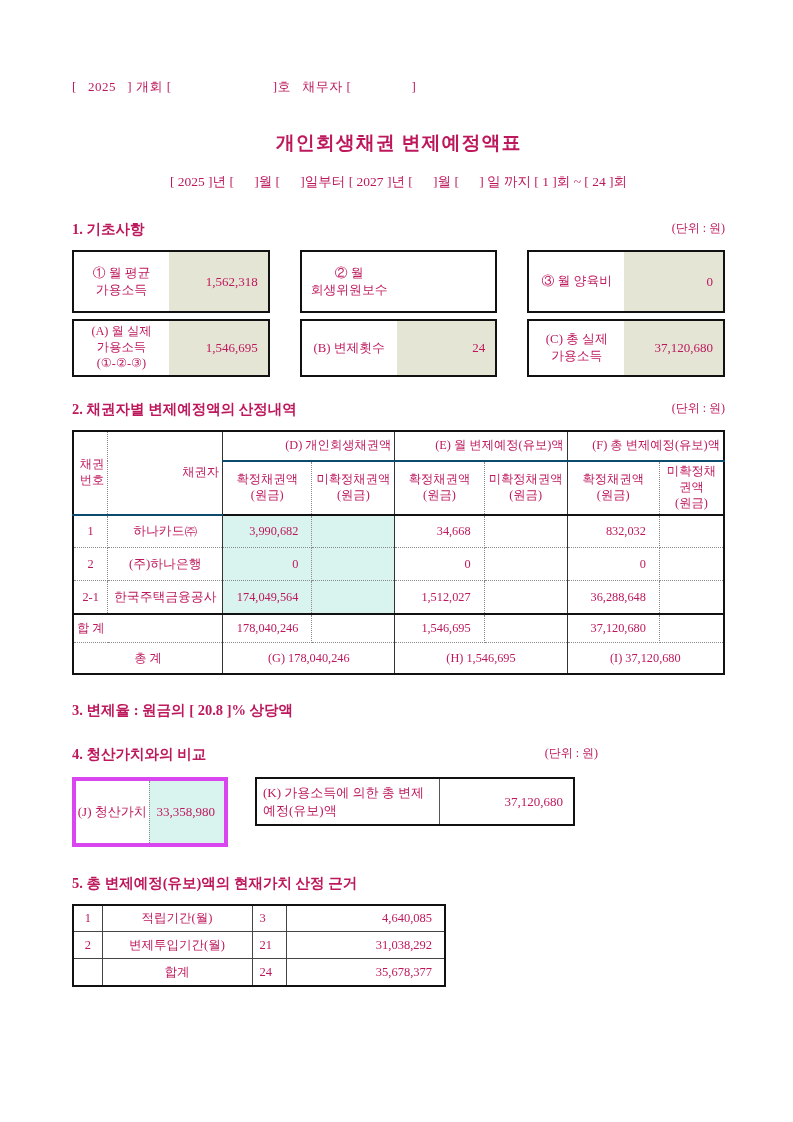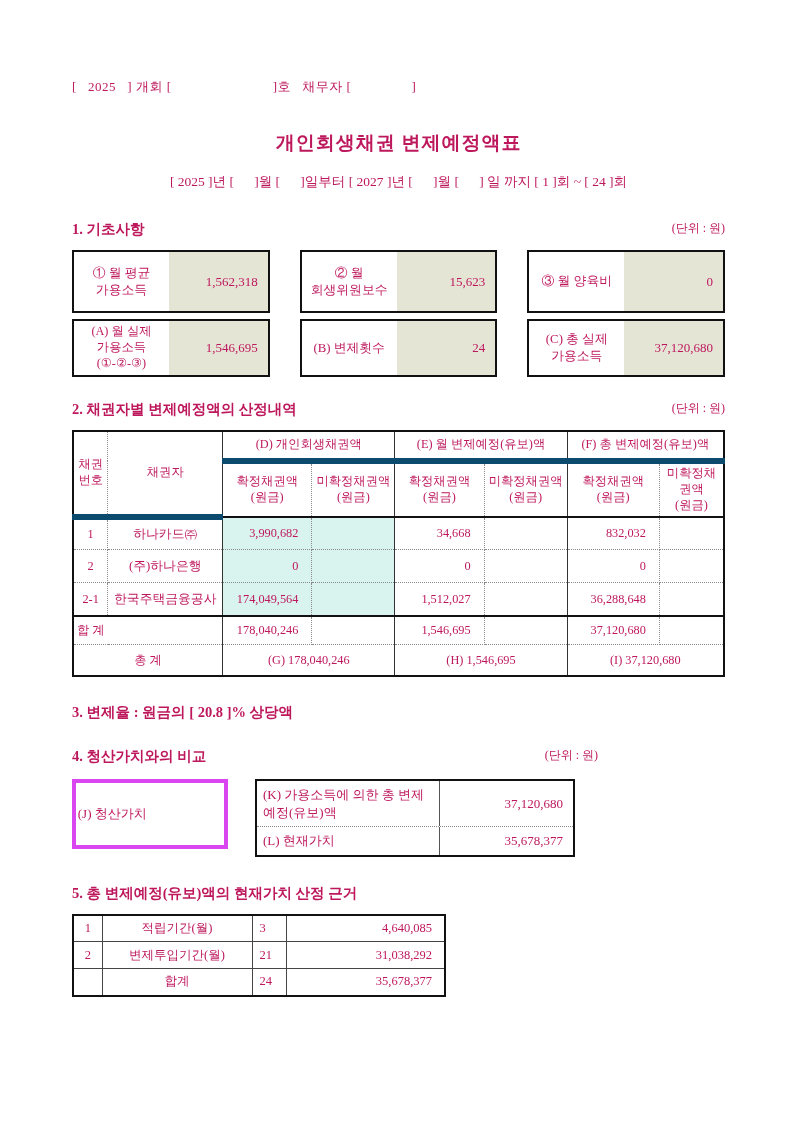--- a/index.html
+++ b/index.html
@@ -36,21 +36,21 @@
     font-size:13px; padding-right:10px;
   }
   .row1 .info-box { height:63px; }
   .row2 .info-box { height:58px; }
 
   
   table { border-collapse:collapse; table-layout:fixed; }
   .t2 { width:100%; border:2px solid #111; font-size:12.3px; }
   .t2 th, .t2 td { border:1px dotted #8a8a8a; font-weight:normal; padding:2px 3px; }
   .t2 th { text-align:center; line-height:1.3; }
-  .t2 .grp th { height:30px; border-bottom:6px solid #0c4a6e; }
+  .t2 .grp th { height:30px; border-bottom:2px solid #0c4a6e;text-align:right; }
   .t2 .sub th { height:42px; border-bottom:2px solid #111; }
   .t2 .gb { border-left:1px solid #333; }
   .t2 td { height:33px; }
   .t2 .cnum { text-align:center; }
   .t2 .cname { text-align:center; font-size:12.8px; }
   .t2 .num { text-align:right; padding-right:13px; }
   .t2 .cyan { background:var(--cyan-cell); }
   .t2 .subtotal td { border-top:2px solid #111; height:29px; }
   .t2 .total td { height:31px; text-align:center; }
 
@@ -97,21 +97,20 @@
 
   <div class="box-row row1" style="margin-top:11px;">
     <div class="info-box">
       <div class="lbl prl">① 월 평균
 가용소득</div>
       <div class="val">1,562,318</div>
     </div>
     <div class="info-box">
       <div class="lbl prl">② 월
 회생위원보수</div>
-      <div class="val">15,623</div>
     </div>
     <div class="info-box">
       <div class="lbl prl">③ 월 양육비</div>
       <div class="val">0</div>
     </div>
   </div>
 
   <div class="box-row row2" style="margin-top:6px;">
     <div class="info-box">
       <div class="lbl prl" style="font-size:12.3px;">(A) 월 실제
@@ -220,30 +219,27 @@
   <div class="sec3" style="margin-top:26px;">3. 변제율 : 원금의 [ 20.8 ]% 상당액</div>
 
   <div class="sec-head" style="margin-top:25px;gap:20px;">
     <div class="sec-title">4. 청산가치와의 비교</div>
     <div class="unit s4-unit">(단위 : 원)</div>
   </div>
 
   <div class="s4-row" style="margin-top:13px;">
     <div class="j-box">
       <div class="lbl">(J) 청산가치</div>
+      <div class="val">33,358,980</div>
     </div>
     <div class="kl-box">
       <div class="kl-row k">
         <div class="lbl prl">(K) 가용소득에 의한 총 변제
 예정(유보)액</div>
         <div class="val">37,120,680</div>
-      </div>
-      <div class="kl-row l">
-        <div class="lbl">(L) 현재가치</div>
-        <div class="val">35,678,377</div>
       </div>
     </div>
   </div>
 
   <div class="sec-title" style="margin-top:27px;">5. 총 변제예정(유보)액의 현재가치 산정 근거</div>
 
   <table class="t5" style="margin-top:11px;">
     <tbody>
         <tr>
       <td class="c-no">1</td>

